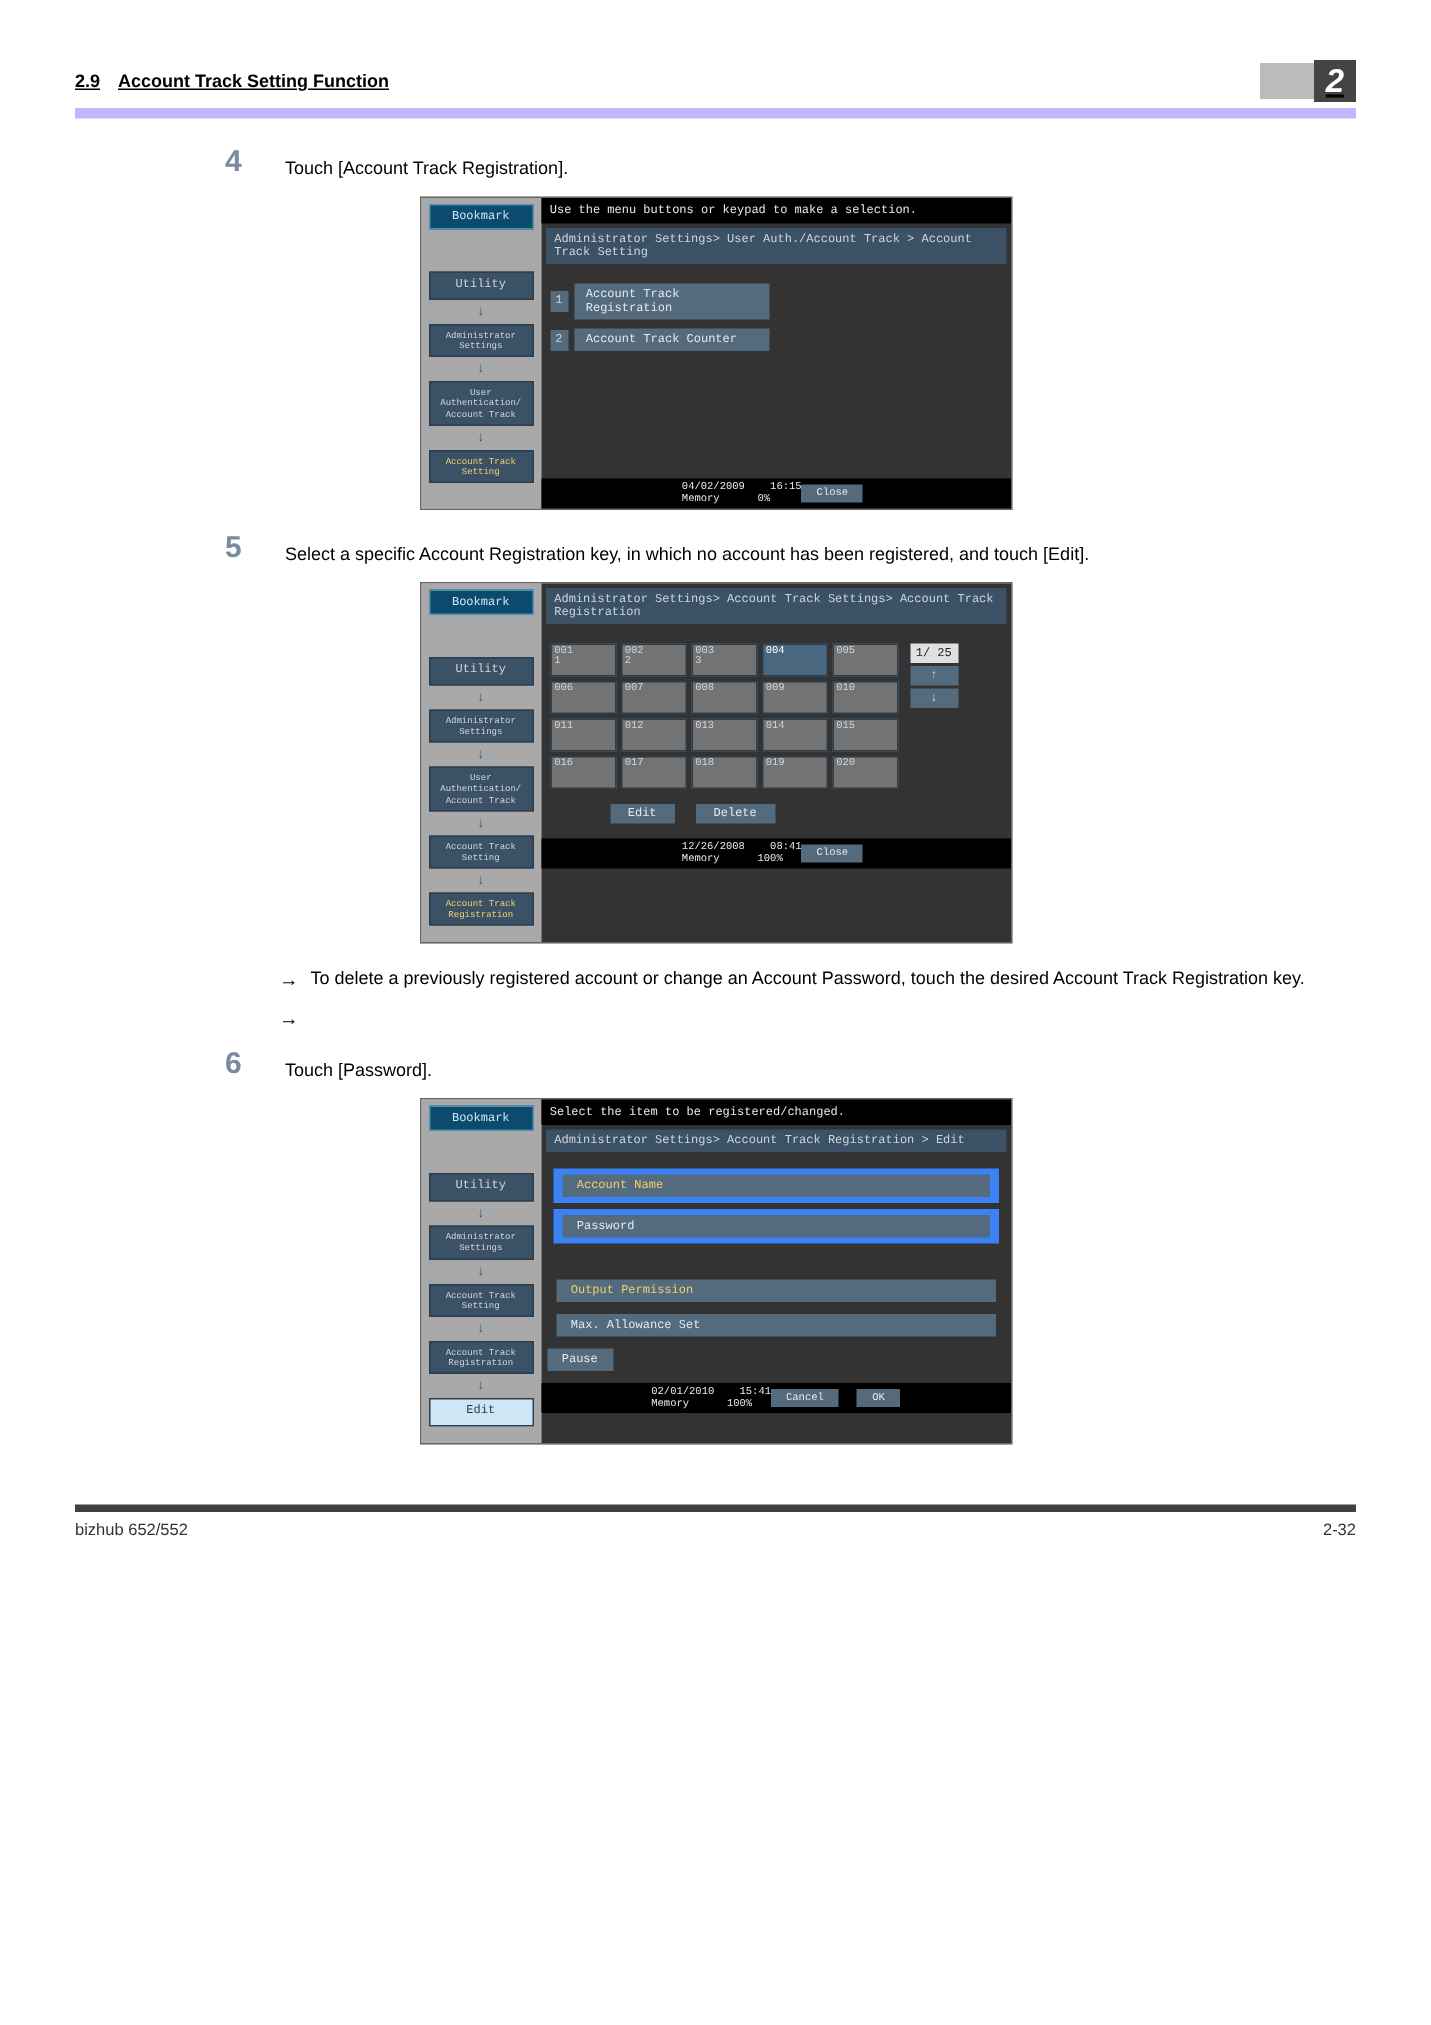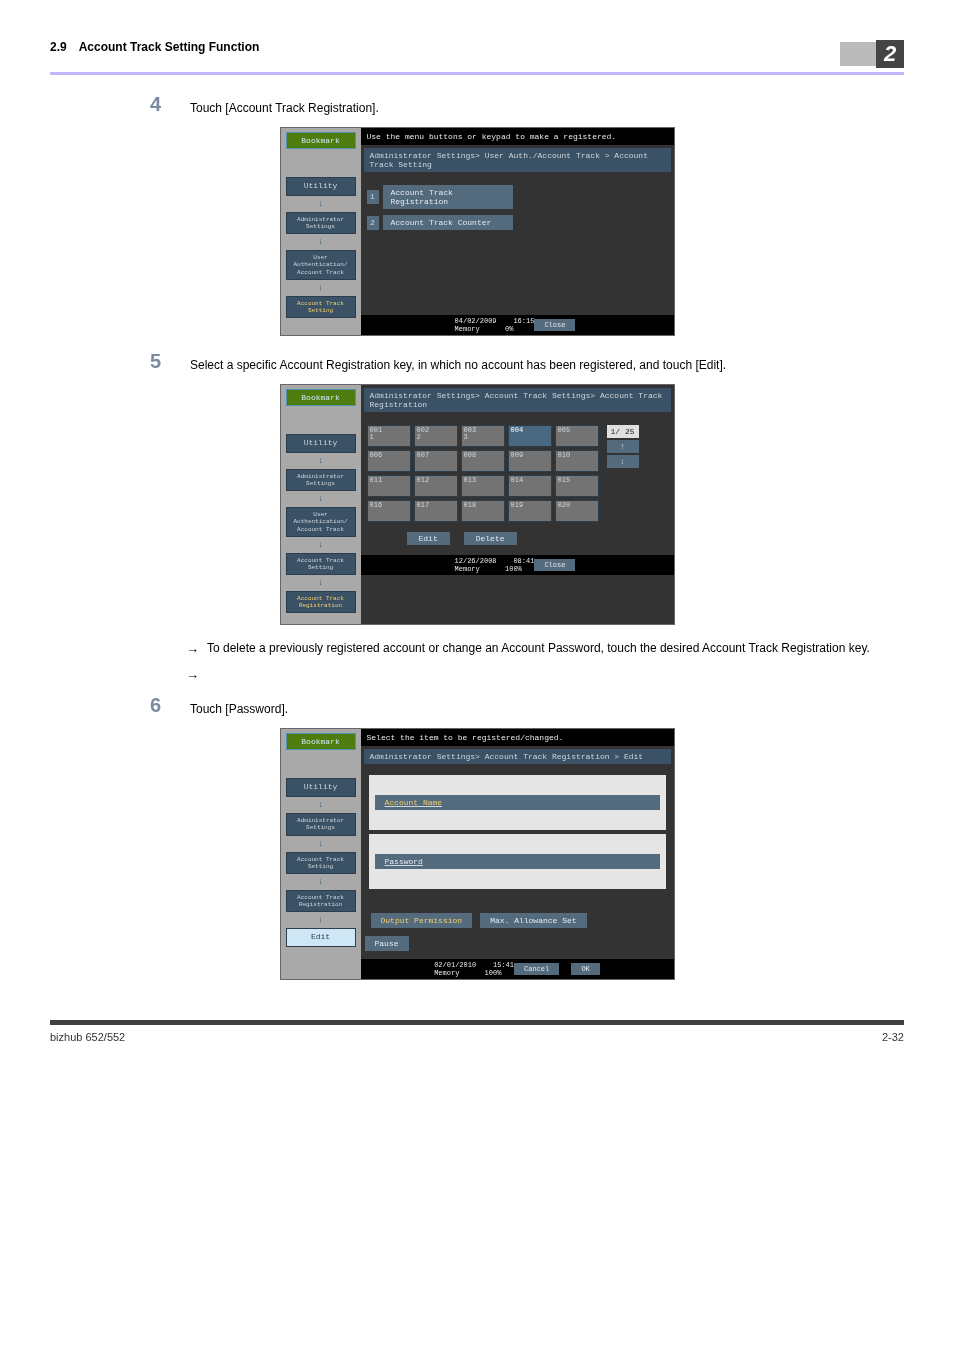--- a/index.html
+++ b/index.html
@@ -6,38 +6,38 @@
   body {
     font-family: Arial, Helvetica, sans-serif;
     background: #fff;
     width: 954px;
     margin: 0 auto;
     padding: 40px 50px 30px;
     position: relative;
     font-size: 12px;
     color: #000;
   }
-  .header-row { display: flex; align-items: flex-start; border-bottom: 3px solid #c4b5fd; padding-bottom: 4px; margin-bottom: 18px; }
+  .header-row { display: flex; align-items: center; border-bottom: 7px solid #c4b5fd; padding-bottom: 4px; margin-bottom: 18px; text-decoration: underline; }
   .section-num { font-weight: bold; margin-right: 12px; }
   .section-title { font-weight: bold; flex: 1; }
   .chapter-badge { display: flex; align-items: center; }
   .badge-line { display:inline-block; width: 38px; height: 24px; background: #bbb; margin-right: -2px; }
   .badge-num { display: inline-block; width: 28px; height: 28px; background: #444; color: #fff; font-size: 22px; font-weight: bold; font-style: italic; text-align: center; line-height: 28px; }
   .step { display: flex; margin: 10px 0 6px 100px; }
   .step-num { color: #7a8aa0; font-size: 20px; font-weight: bold; width: 40px; flex-shrink:0; }
   .step-text { padding-top: 6px; line-height: 1.5; }
   .bullets { margin: 8px 0 6px 136px; }
   .bullet-row { display: flex; align-items: flex-start; margin-bottom: 6px; line-height: 1.5; }
   .arrow { margin-right: 8px; font-size: 13px; line-height: 1.5; }
   .screens { text-align: center; margin: 10px 0 14px; }
   
   .panel { display: inline-block; text-align: left; background: #cfcfcf; border: 1px solid #666; font-family: 'Courier New', monospace; font-size: 8px; color: #cfd6dc; }
   .panel-inner { display: flex; }
   .sidebar { width: 80px; background: #a9a9a9; padding: 4px 5px 8px; }
-  .bookmark { background: #4d7c0f; border: 1px solid #5690b0; text-align: center; padding: 3px 0; color: #cfe6f5; margin-bottom: 12px; }
+  .bookmark { background: #0c4a6e; border: 1px solid #5690b0; text-align: center; padding: 3px 0; color: #cfe6f5; margin-bottom: 12px; }
   .sb-item { background: #3a5166; border: 1px solid #2c3d4c; color: #cfd6dc; text-align: center; padding: 4px 2px; margin-bottom: 3px; line-height: 1.1; }
   .sb-item.sel { color: #f4cf6e; }
   .sb-arrow { text-align: center; color: #2a5a78; font-size: 9px; margin-bottom: 3px; }
   .sb-small { font-size: 6px; line-height: 1.2; padding: 3px 2px; }
   .main { flex: 1; background: #333; position: relative; }
   .topmsg { background: #000; color: #e8e8e8; padding: 4px 6px; }
   .crumb { background: #3a5166; color: #cfd6dc; padding: 3px 6px; margin: 3px; }
   .content { padding: 10px 6px 6px; min-height: 140px; }
   .menu-row { display: flex; align-items: center; margin-bottom: 6px; }
   .menu-num { background: #546a7d; width: 12px; height: 14px; text-align:center; line-height: 14px; margin-right: 4px; }
@@ -49,21 +49,21 @@
   .footer .ok { background: #546a7d; padding: 2px 10px; margin-left: 4px; }
   
   .grid { display: grid; grid-template-columns: repeat(5, 44px); grid-auto-rows: 22px; gap: 3px; }
   .cell { background: #737373; border:1px solid #2c3d4c; padding: 1px 2px; font-size: 7px; line-height:1; color:#cfd6dc; }
   .cell.sel { background: #4a6880; color:#fff; }
   .side-ctrl { display:inline-block; vertical-align: top; margin-left: 8px; }
   .pager { background: #e0e0e0; color:#222; width: 32px; text-align: center; padding: 2px 0; margin-bottom: 2px; }
   .arrow-btn { background:#546a7d; width:32px; text-align:center; padding:2px 0; margin-bottom:2px; color:#cfd6dc; }
   .edit-row { margin-top: 10px; display:flex; gap: 14px; padding-left: 40px; }
   .edit-btn { background: #546a7d; padding: 2px 12px; color:#e3ebf1; }
-  .field-area { background:#e5e5e5; margin: 4px 4px; padding: 20px 6px; text-decoration: underline; }
+  .field-area { background:#3b82f6; margin: 4px 4px; padding: 4px 6px; }
   .pg-footer { display:flex; justify-content: space-between; border-top: 5px solid #404040; margin-top: 40px; padding-top: 6px; font-size: 11px; color:#333; }
 </style>
 </head>
 <body>
 
 <div class="header-row">
   <span class="section-num">2.9</span>
   <span class="section-title">Account Track Setting Function</span>
   <span class="chapter-badge">
     <span class="badge-line"></span>
@@ -84,21 +84,21 @@
     <div style="height:16px"></div>
     <div class="sb-item">Utility</div>
     <div class="sb-arrow">↓</div>
     <div class="sb-item sb-small">Administrator Settings</div>
     <div class="sb-arrow">↓</div>
     <div class="sb-item sb-small">User Authentication/ Account Track</div>
     <div class="sb-arrow">↓</div>
     <div class="sb-item sb-small sel">Account Track Setting</div>
   </div>
   <div class="main">
-    <div class="topmsg">Use the menu buttons or keypad to make a registered.</div>
+    <div class="topmsg">Use the menu buttons or keypad to make a selection.</div>
     <div class="crumb">Administrator Settings&gt; User Auth./Account Track &gt; Account Track Setting</div>
     <div class="content">
       <div class="menu-row">
         <div class="menu-num">1</div>
         <div class="menu-btn">Account Track Registration</div>
       </div>
       <div class="menu-row">
         <div class="menu-num">2</div>
         <div class="menu-btn">Account Track Counter</div>
       </div>
@@ -224,21 +224,21 @@
     <div class="topmsg">Select the item to be registered/changed.</div>
     <div class="crumb">Administrator Settings&gt; Account Track Registration &gt; Edit</div>
     <div class="content" style="padding:4px">
       <div class="field-area">
         <div class="menu-btn sm highlight">Account Name</div>
       </div>
       <div class="field-area">
         <div class="menu-btn sm">Password</div>
       </div>
       <div style="height:20px"></div>
-      <div style="display:flex;gap:8px;padding:0 6px 4px;">
+      <div style="display:flex;gap:8px;padding:0 6px 4px;flex-direction:column;">
         <div class="menu-btn sm highlight">Output Permission</div>
         <div class="menu-btn sm">Max. Allowance Set</div>
       </div>
       <div style="display:flex;justify-content:flex-start;padding:4px 0;">
         <div class="menu-btn sm">Pause</div>
       </div>
     </div>
     <div class="footer">
       <div>
         <span>02/01/2010</span>&nbsp;&nbsp;&nbsp;

